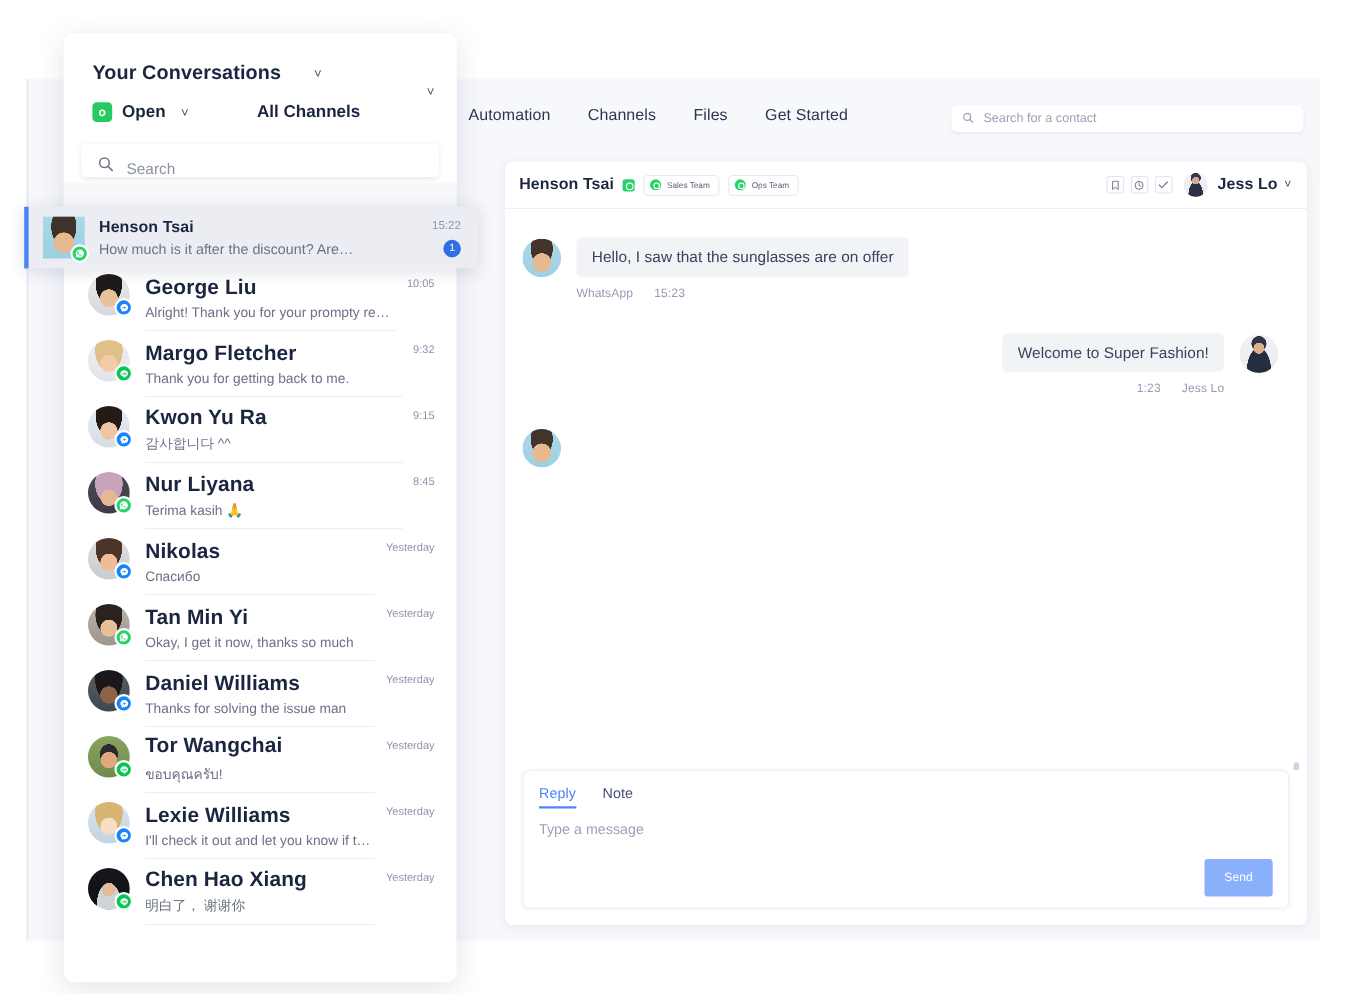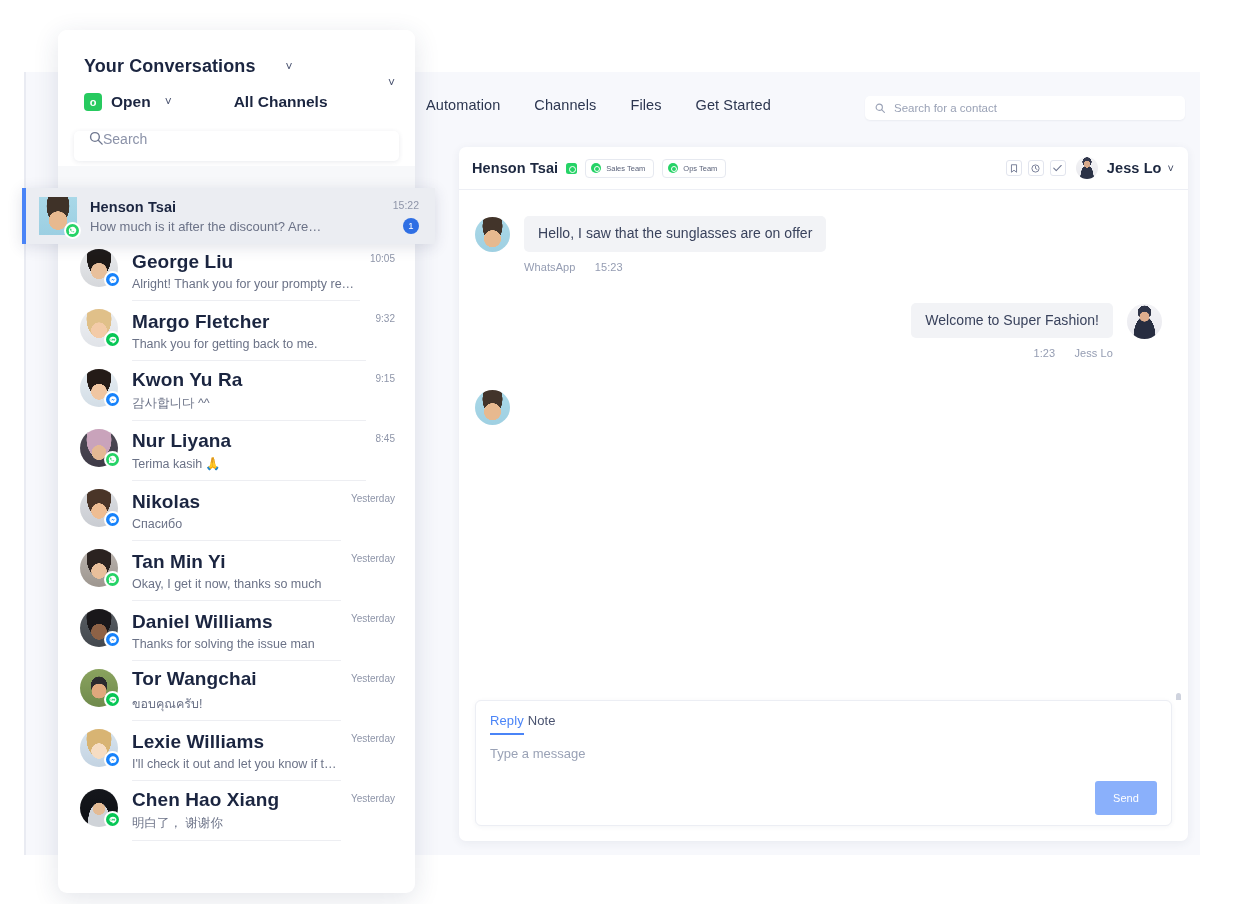--- a/index.html
+++ b/index.html
@@ -244,21 +244,21 @@
     margin: 0 16px 15px 16px;
     height: 126px;
     border: 1px solid #eceef4;
     border-radius: 6px;
     background: #fff;
     box-shadow: 0 1px 5px rgba(45,55,90,.05);
     padding: 12px 14px 10px 14px;
     display: flex;
     flex-direction: column;
   }
-  .ctabs { display: flex; gap: 4px; }
+  .ctabs { display: flex; gap: 24px; }
   .ctab {
     font-size: 13px;
     color: #4a5370;
     padding-bottom: 5px;
     cursor: pointer;
     letter-spacing: .1px;
   }
   .ctab.active {
     color: #4a84f7;
     border-bottom: 2px solid #4a84f7;
@@ -360,21 +360,22 @@
     font-size: 12px;
   }
 
   .search-wrap {
     margin: 20px 16px 0 16px;
     height: 30px;
     background: #fff;
     border-radius: 5px;
     box-shadow: 0 1px 5px rgba(45,55,90,.10);
     display: flex;
-    align-items: flex-start;
+    align-items: flex-end;
+    gap: 12px;
     padding: 0 15px;
   }
   .search-wrap .ph2 { font-size: 14px; color: #8b92a8; }
 
   .panel-head-bg {
     position: absolute;
     left: 0; top: 0;
     width: 100%;
     height: 136px;
     background: #fff;

